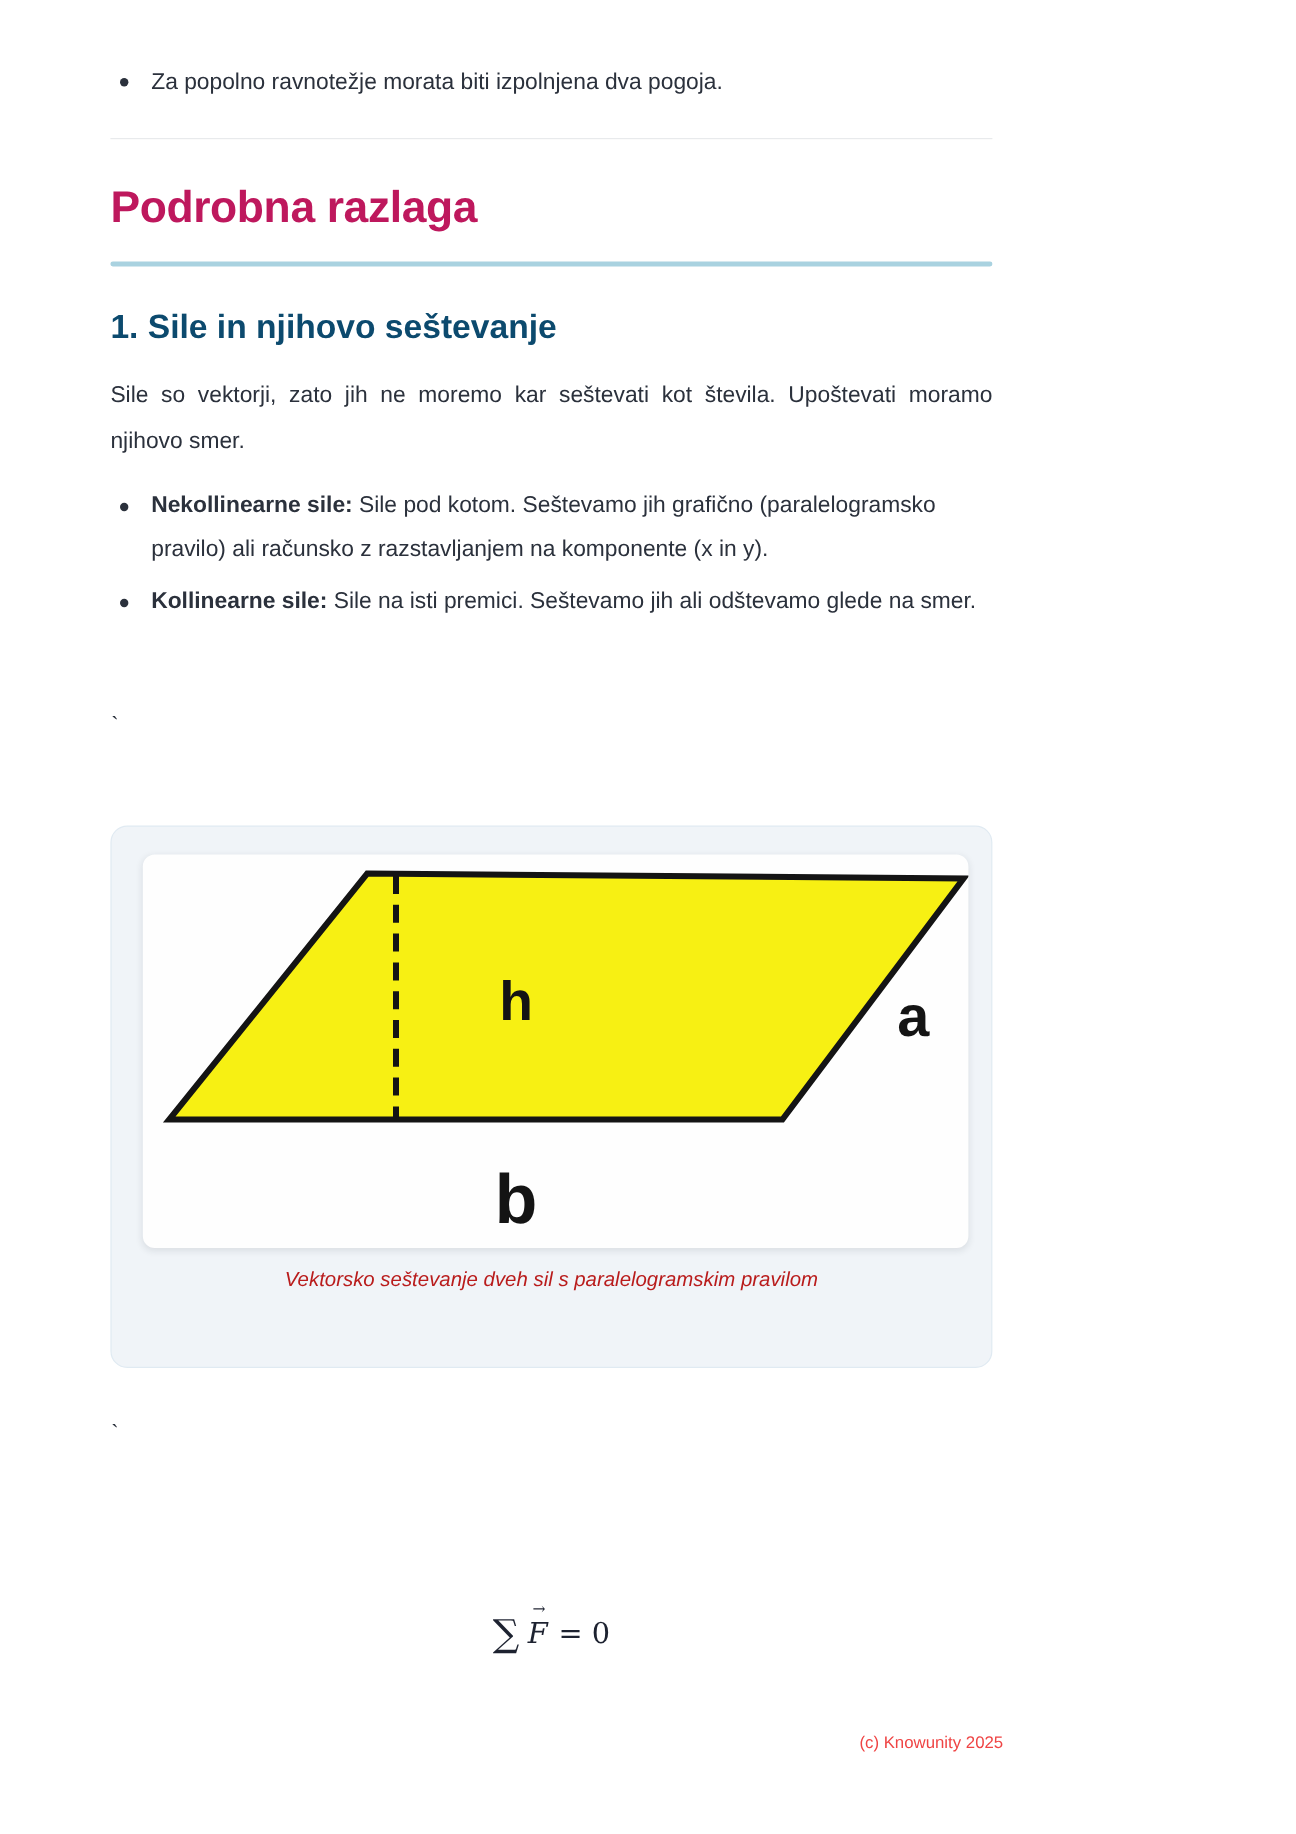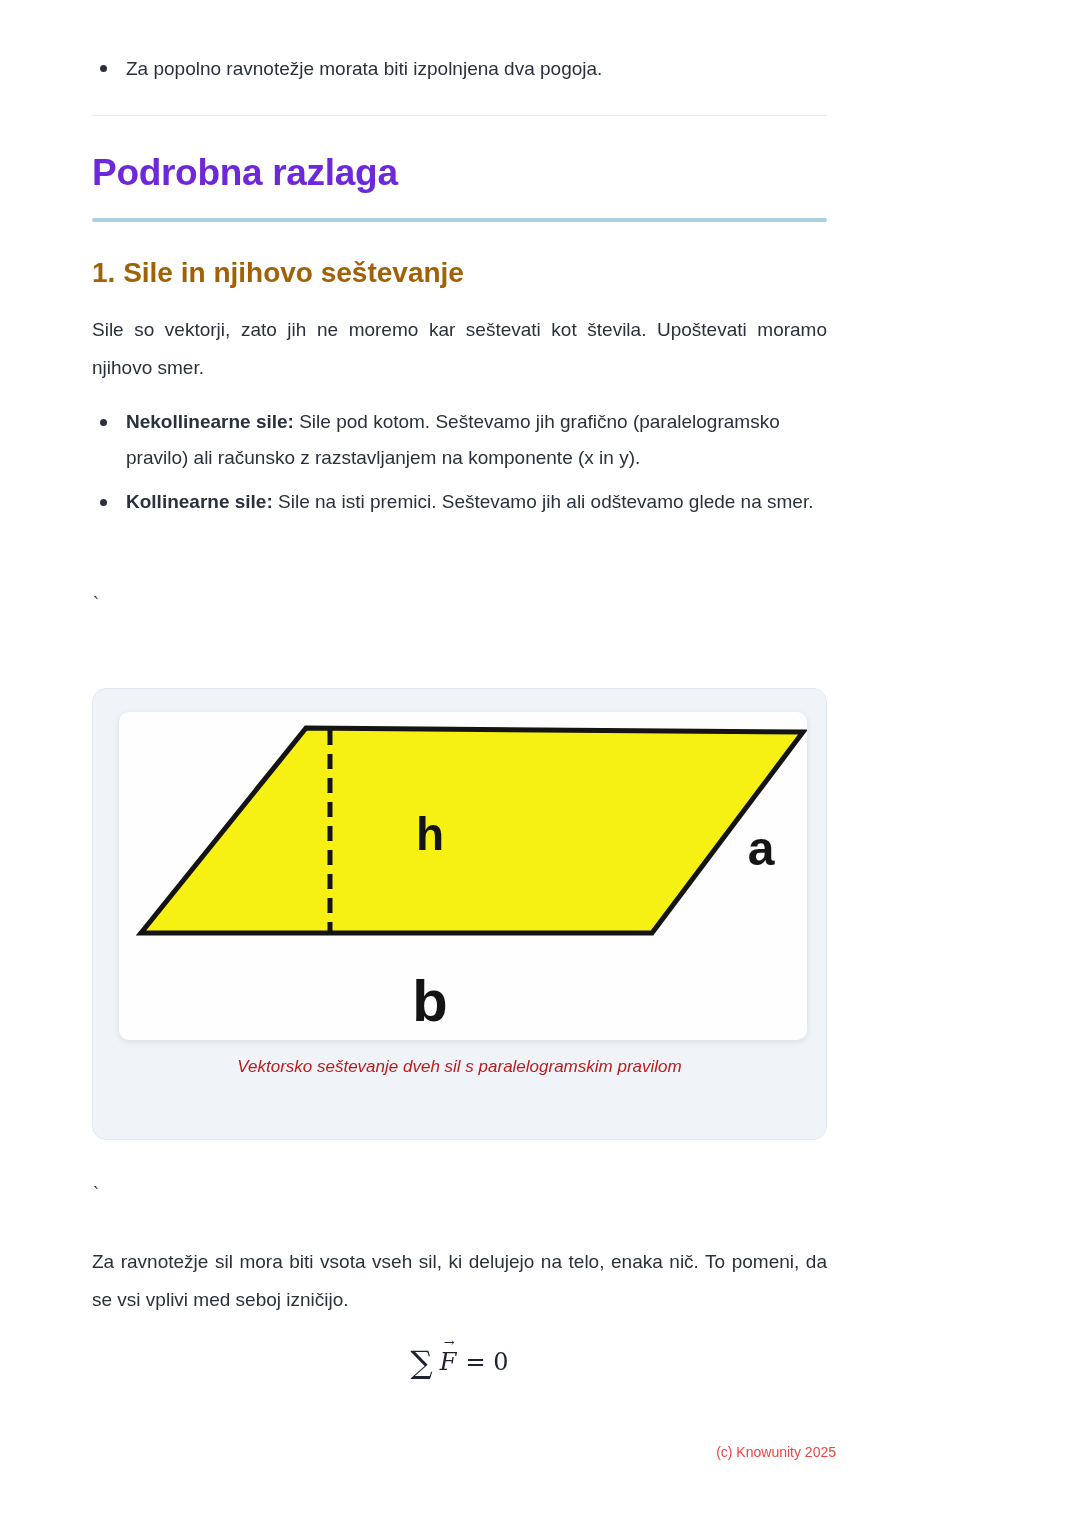--- a/index.html
+++ b/index.html
@@ -16,28 +16,28 @@
   
   .lead-list{top:50px;}
   .li{display:flex;font-size:19px;line-height:38px;}
   .li .dot{flex:none;width:7px;height:7px;border-radius:50%;background:#2b313c;margin:15px 19px 0 8px;}
 
   .divider{top:115px;height:1px;background:#e8eaec;}
 
   .section-title{
     top:150px;margin:0;
     font-size:37px;font-weight:700;line-height:46px;
-    color:#6d28d9;letter-spacing:-0.3px;
+    color:#be185d;letter-spacing:-0.3px;
   }
   .h1-underline{top:218px;height:4px;background:#a9d2e0;border-radius:2px;}
 
   .subsection-title{
     top:256px;margin:0;
     font-size:28px;font-weight:700;line-height:34px;
-    color:#a16207;
+    color:#0c4a6e;
   }
 
   .para{font-size:19px;line-height:38px;text-align:justify;text-align-last:left;margin:0;}
   .p1{top:311px;}
   .p2{top:1243px;}
   .p3{top:1443px;text-align:left;}
 
   .list2{top:404px;}
   .list2 .li{font-size:19px;line-height:36px;}
   .list2 .li + .li{margin-top:8px;}
@@ -137,21 +137,20 @@
         <text x="311" y="122" text-anchor="middle" dominant-baseline="central" font-family="Liberation Sans, sans-serif" font-weight="bold" font-size="46" fill="#141414">h</text>
         <text x="642" y="136" text-anchor="middle" dominant-baseline="central" font-family="Liberation Sans, sans-serif" font-weight="bold" font-size="48" fill="#141414">a</text>
         <text x="311" y="288" text-anchor="middle" dominant-baseline="central" font-family="Liberation Sans, sans-serif" font-weight="bold" font-size="58" fill="#141414">b</text>
       </svg>
     </div>
     <div class="figure-caption">Vektorsko seštevanje dveh sil s paralelogramskim pravilom</div>
   </div>
 
   <span class="tick tick2">`</span>
 
-  <p class="content-block para p2">Za ravnotežje sil mora biti vsota vseh sil, ki delujejo na telo, enaka nič. To pomeni, da se vsi vplivi med seboj izničijo.</p>
 
   <div class="content-block formula">
     <span class="sigma">∑</span><span class="vec"><span class="vec-arrow">→</span><span class="vec-f">F</span></span><span class="rhs">= 0</span>
   </div>
 
 
   <div class="scroll-strip"></div>
 
   <div class="footer">(c) Knowunity 2025</div>
 

